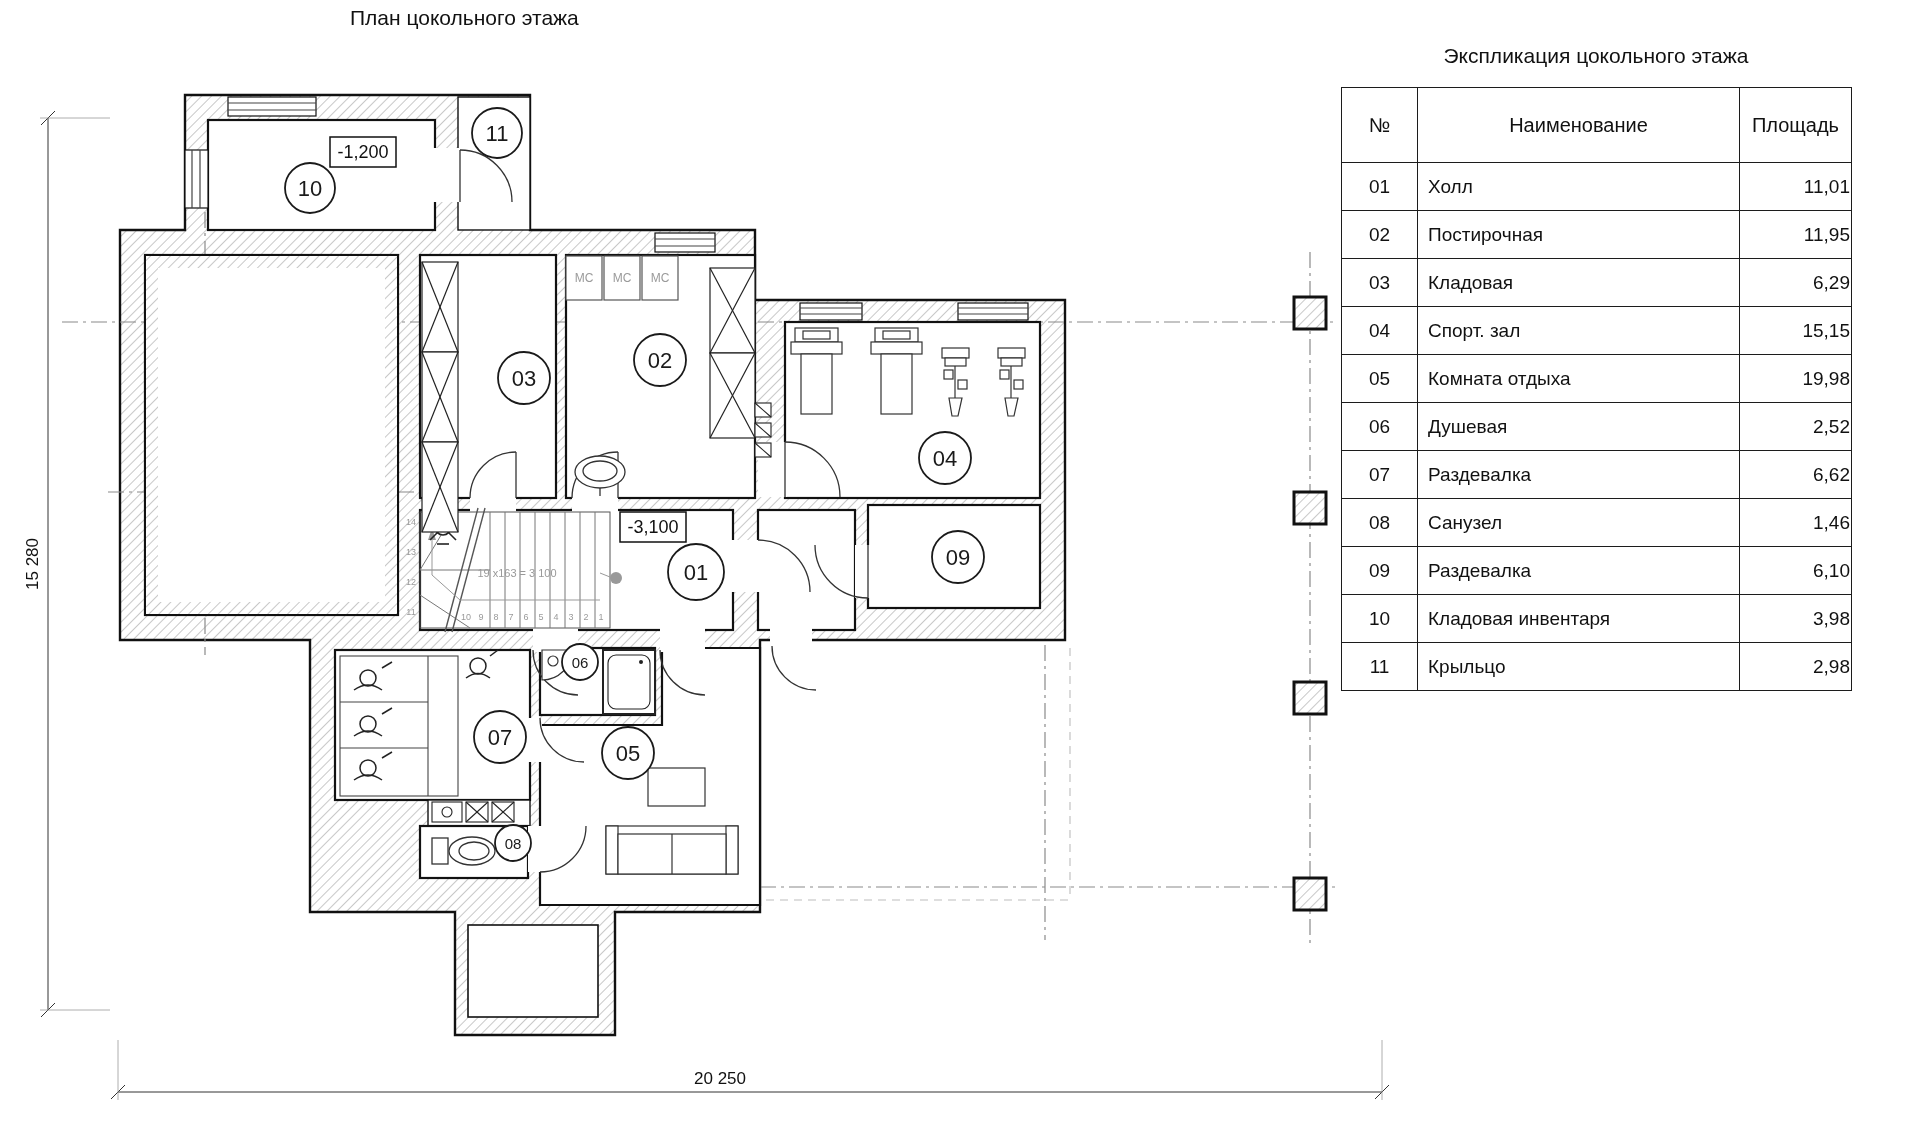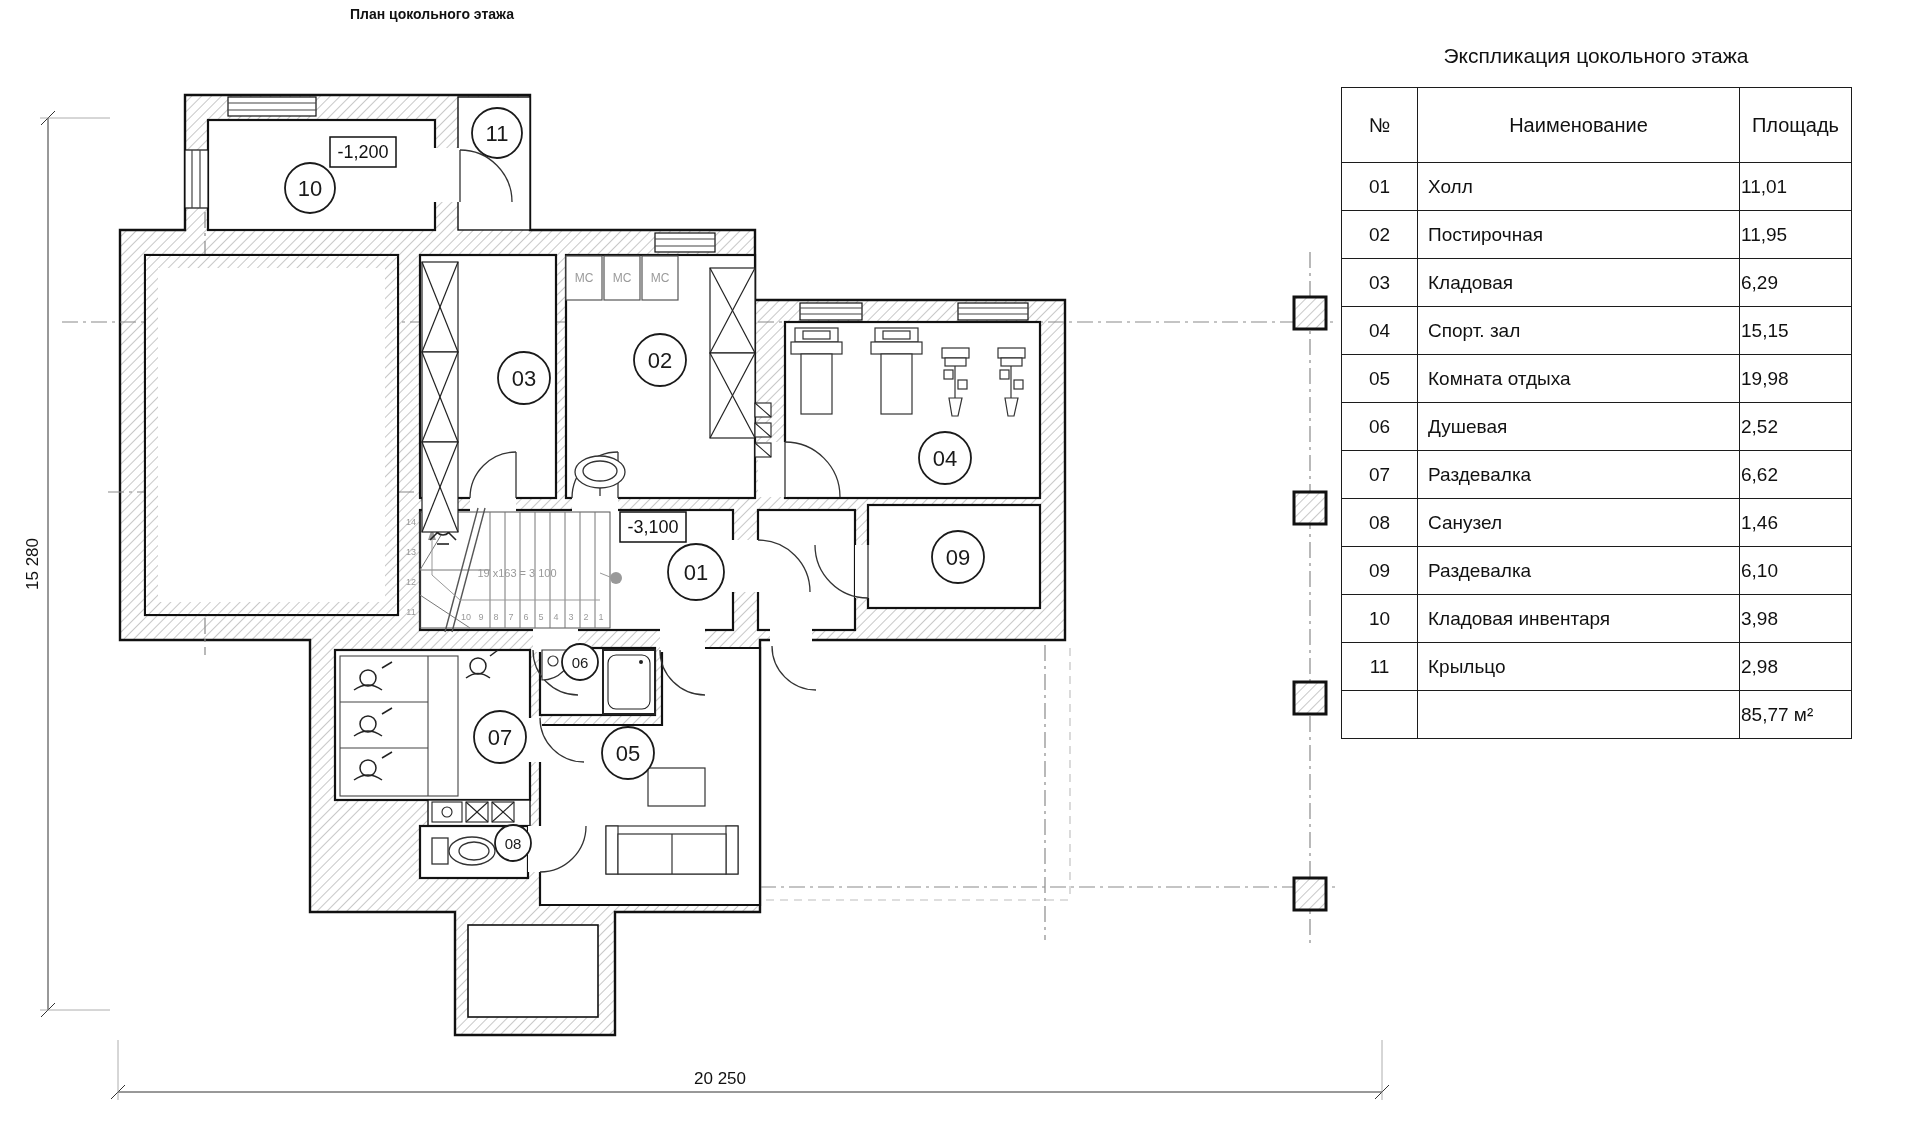--- a/index.html
+++ b/index.html
@@ -1,28 +1,28 @@
 <!DOCTYPE html>
 <html><head>
 <meta charset="utf-8">
 <style>
   html,body{margin:0;padding:0;background:#fff;}
   .canvas{position:relative;width:1920px;height:1129px;background:#fff;overflow:hidden;
           font-family:"Liberation Sans",sans-serif;color:#111;}
-  .plan-title{position:absolute;left:350px;top:6px;font-size:14px;font-weight:bold;white-space:nowrap;}
+  .plan-title{position:absolute;left:350px;top:6px;font-size:21px;font-weight:normal;white-space:nowrap;}
   .table-title{position:absolute;left:1341px;top:44px;width:510px;text-align:center;
                font-size:21px;font-weight:normal;white-space:nowrap;}
   .expl-wrap{position:absolute;left:1341px;top:87px;width:510px;}
   table.expl{border-collapse:collapse;table-layout:fixed;width:510px;font-size:19px;}
   table.expl td{border:1.6px solid #1c1c1c;overflow:hidden;white-space:nowrap;}
   table.expl tr.hdr td{height:72px;text-align:center;font-size:20px;}
   table.expl tr.row td{height:45px;}
   td.c-num{text-align:center;}
   td.c-name{padding-left:10px;}
-  td.c-area{text-align:left;}
+  td.c-area{text-align:right;}
   svg{position:absolute;left:0;top:0;}
   svg text{font-family:"Liberation Sans",sans-serif;}
 </style>
 </head>
 <body>
 
 <div class="canvas">
 
   <div class="plan-title">План цокольного этажа</div>
   <div class="table-title">Экспликация цокольного этажа</div>
@@ -458,22 +458,17 @@
           <tr class="row">
             <td class="c-num">10</td>
             <td class="c-name">Кладовая инвентаря</td>
             <td class="c-area">3,98</td>
           </tr>
           <tr class="row">
             <td class="c-num">11</td>
             <td class="c-name">Крыльцо</td>
             <td class="c-area">2,98</td>
           </tr>
-          <tr class="row">
-          <td class="c-num"></td>
-          <td class="c-name"></td>
-          <td class="c-area">85,77 м²</td>
-        </tr>
       </tbody>
     </table>
   </div>
 
 </div>
 
 </body></html>

